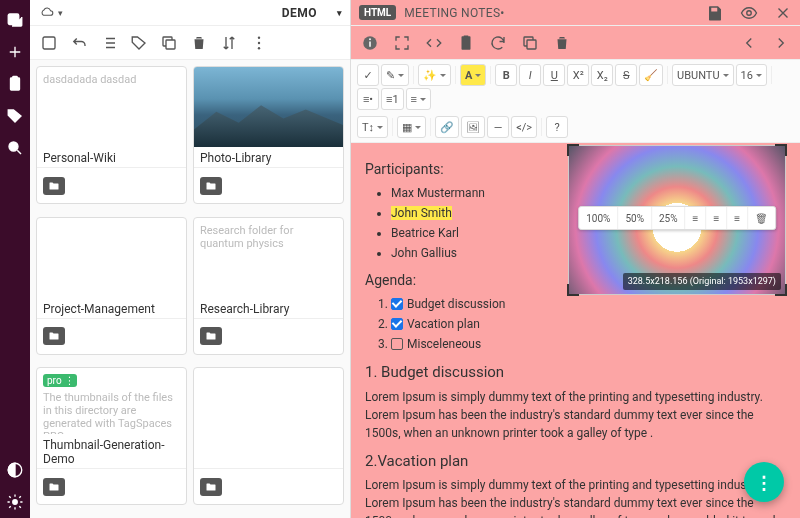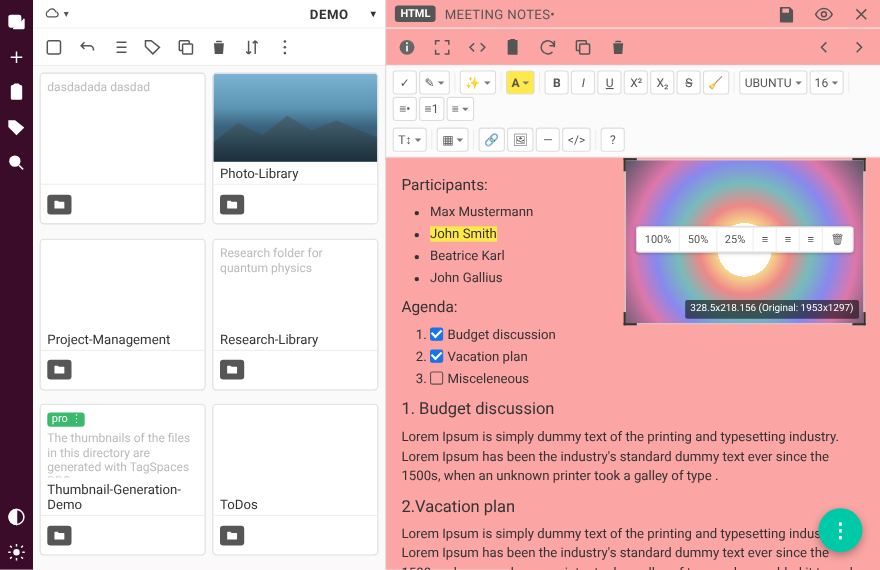--- a/index.html
+++ b/index.html
@@ -170,20 +170,21 @@
         <svg viewBox="0 0 24 24" fill="#555">
           <circle cx="12" cy="5" r="1.6"></circle>
           <circle cx="12" cy="12" r="1.6"></circle>
           <circle cx="12" cy="19" r="1.6"></circle>
         </svg>
       </div>
   </div>
   <div class="grid">
     <div class="card">
       <div class="body sub">dasdadada dasdad</div>
+      <div class="titlerow">Personal-Wiki</div>
       <div class="footer">
           <div class="micon">
             <svg viewBox="0 0 24 24">
               <path d="M3 6a1 1 0 011-1h5l2 2h9a1 1 0 011 1v10a1 1 0 01-1 1H4a1 1 0 01-1-1V6z"></path>
             </svg>
           </div>
         </div>
     </div>
     <div class="card">
       <div class="thumb"></div>
@@ -227,21 +228,20 @@
       <div class="footer">
           <div class="micon">
             <svg viewBox="0 0 24 24">
               <path d="M3 6a1 1 0 011-1h5l2 2h9a1 1 0 011 1v10a1 1 0 01-1 1H4a1 1 0 01-1-1V6z"></path>
             </svg>
           </div>
         </div>
     </div>
     <div class="card">
       <div class="body"></div>
-      <div class="titlerow">ToDos</div>
       <div class="footer">
           <div class="micon">
             <svg viewBox="0 0 24 24">
               <path d="M3 6a1 1 0 011-1h5l2 2h9a1 1 0 011 1v10a1 1 0 01-1 1H4a1 1 0 01-1-1V6z"></path>
             </svg>
           </div>
         </div>
     </div>
   </div>
 </div>

